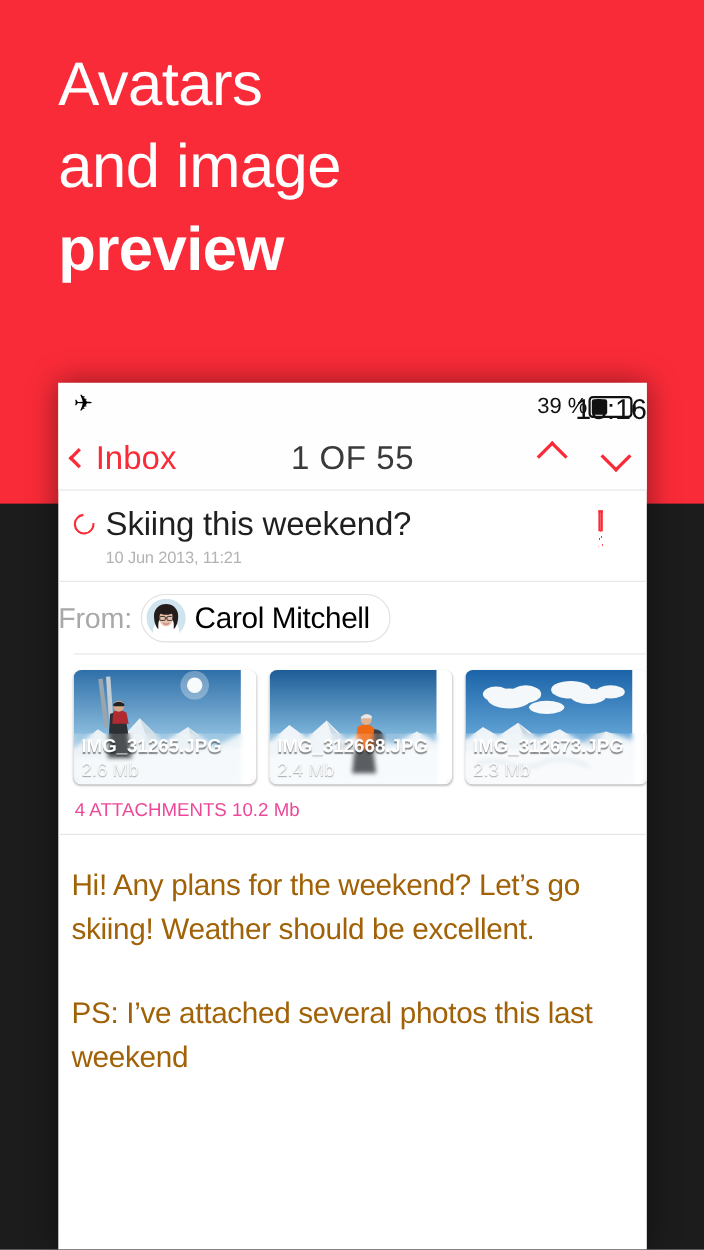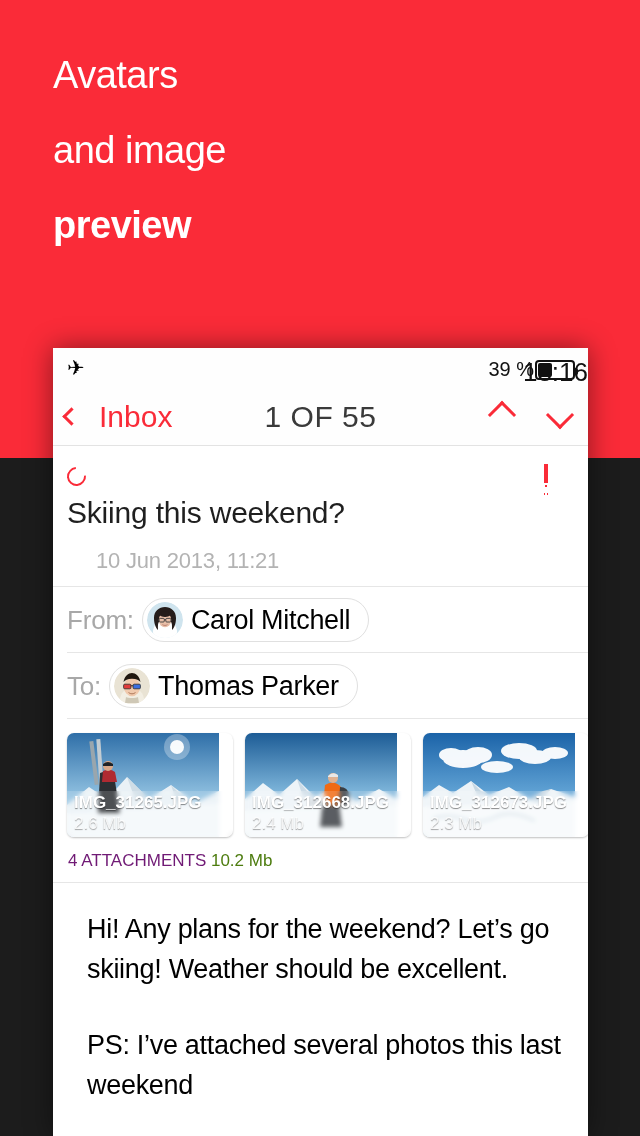--- a/index.html
+++ b/index.html
@@ -16,21 +16,21 @@
     position:absolute; left:0; top:0; width:640px; height:458px;
     background:#fa2b38;
   }
   #promo-dark {
     position:absolute; left:0; top:458px; width:640px; height:678px;
     background:#1c1c1c;
   }
   #headline {
     position:absolute; left:53px; top:38px; width:520px;
     color:#ffffff;
-    font-size:38px;
+    font-size:56px;
     line-height:75px;
     letter-spacing:-0.5px;
   }
   #headline .l1, #headline .l2 { font-weight:300; display:block; }
   #headline .l3 { font-weight:700; display:block; }
 
   
   #phone {
     position:absolute; left:53px; top:348px;
     width:535px; height:788px;
@@ -72,21 +72,21 @@
   }
 
   
   #navbar {
     position:relative; height:58px; width:100%;
     background:#fefefe;
     border-bottom:1px solid #e3e3e3;
   }
   #nav-back {
     position:absolute; left:12px; top:0; height:58px;
-    display:flex; align-items:center; gap:16px;
+    display:flex; align-items:center; gap:4px;
     color:#fa2b38; font-size:30px; font-weight:300;
   }
   .chev-left {
     display:inline-block; width:13px; height:13px;
     border-left:3px solid #fa2b38; border-bottom:3px solid #fa2b38;
     transform:rotate(45deg); margin-right:5px; margin-bottom:2px;
   }
   #nav-title {
     position:absolute; left:0; right:0; top:0; height:58px;
     display:flex; align-items:center; justify-content:center;
@@ -102,33 +102,33 @@
   }
   .chev-up   { transform:rotate(135deg); }
   .chev-down { transform:rotate(-45deg); }
 
   
   #subject-block {
     position:relative; padding:14px 14px 12px 14px;
     border-bottom:1px solid #e6e6e6;
     margin-left:0;
   }
-  #subject-row { display:flex; align-items:flex-start; gap:10px;flex-direction:column; }
+  #subject-row { display:flex; align-items:flex-start; gap:10px; }
   .unread-dot {
     width:19px; height:19px; border:2.4px solid #fa2b38;
     border-radius:50%; flex:0 0 auto; margin-top:7px;
     border-top-color:transparent;
     transform:rotate(40deg);
   }
   #subject-text {
     font-size:30px; color:#1f1f1f; font-weight:400; line-height:34px;
     letter-spacing:-0.2px;
   }
   #subject-date {
-    font-size:22px; color:#b3b3b3; margin-left:29px; margin-top:18px;
+    font-size:15px; color:#b3b3b3; margin-left:29px; margin-top:5px;
     letter-spacing:-0.2px;
   }
   #flag-btn {
     position:absolute; right:18px; top:20px;
     width:26px; height:33px;
   }
   #flag-btn .bm {
     width:26px; height:33px;
     border:2.4px solid #fa2b38;
     border-bottom:none;
@@ -139,21 +139,21 @@
     height:16px;
     background:
       linear-gradient(to bottom right, transparent 49%, #fa2b38 49%, #fa2b38 56%, transparent 56%) left/50% 100% no-repeat,
       linear-gradient(to bottom left, transparent 49%, #fa2b38 49%, #fa2b38 56%, transparent 56%) right/50% 100% no-repeat;
   }
 
   
   .rec-row {
     position:relative; height:66px;
     display:flex; align-items:center;
-    padding-left:14px;
+    padding-left:0;
   }
   .rec-row:after {
     content:""; position:absolute; left:14px; right:0; bottom:0;
     height:1px; background:#e6e6e6;
   }
   .rec-label {
     font-size:26px; color:#a8a8a8; margin-right:8px; letter-spacing:-0.2px;
   }
   .pill {
     display:flex; align-items:center; gap:8px;
@@ -200,27 +200,27 @@
   .thumb .fsize {
     position:absolute; left:7px; bottom:3px;
     font-size:17px; color:rgba(255,255,255,.85);
     text-shadow:0 1px 1px rgba(0,0,0,.35);
   }
   #attach-count {
     padding:4px 0 11px 15px;
     font-size:17px; color:#b0b0b0;
     border-bottom:1px solid #e6e6e6;
   }
-  #attach-count .cap { color:#701a75; font-weight:400; }
-  #attach-count .size { color:#4d7c0f; }
+  #attach-count .cap { color:#ec4899; font-weight:400; }
+  #attach-count .size { color:#ec4899; }
 
   
   #mail-body {
-    padding:26px 18px 0 34px;
-    font-size:27px; line-height:40px; color:#000000;
+    padding:26px 18px 0 12px;
+    font-size:27px; line-height:40px; color:#a16207;
     letter-spacing:-0.3px;
   }
   #mail-body p { margin-bottom:36px; }
   #mail-body p:last-child { margin-bottom:0; }
 </style>
 </head>
 <body>
 
 <div id="promo-bg"></div>
 <div id="promo-dark"></div>
@@ -280,39 +280,20 @@
           <rect x="12.2" y="16.4" width="5.1" height="3.6" rx="1" fill="none" stroke="#3b3b3b" stroke-width="0.9"></rect>
           <rect x="18.8" y="16.4" width="5.1" height="3.6" rx="1" fill="none" stroke="#3b3b3b" stroke-width="0.9"></rect>
           <line x1="17.3" y1="17.6" x2="18.8" y2="17.6" stroke="#3b3b3b" stroke-width="0.9"></line>
           <path d="M15.4 22.6c1.5 1.1 3.6 1.1 5.1 0" stroke="#b4786a" stroke-width="0.9" fill="none"></path>
         </svg>
       </span>
       <span class="pill-name">Carol Mitchell</span>
     </span>
   </div>
 
-  <div class="rec-row">
-    <span class="rec-label">To:</span>
-    <span class="pill">
-      <span class="avatar">
-        <svg viewBox="0 0 36 36" width="36" height="36" aria-hidden="true">
-          <circle cx="18" cy="18" r="18" fill="#e9e3d4"></circle>
-          <circle cx="18" cy="32" r="12" fill="#f2eee3"></circle>
-          <ellipse cx="18" cy="19" rx="8" ry="9.2" fill="#f0c9ad"></ellipse>
-          <path d="M9.5 14c1-6 5-9 8.5-9s7.5 3 8.5 9c-1.5-1.5-4-3.2-8.5-3.2S11 12.5 9.5 14z" fill="#20170f"></path>
-          <rect x="9.6" y="16.2" width="7.3" height="4.6" rx="1.1" fill="#e23b3b" stroke="#2b2b2b" stroke-width="0.8"></rect>
-          <rect x="19.1" y="16.2" width="7.3" height="4.6" rx="1.1" fill="#3b6fe2" stroke="#2b2b2b" stroke-width="0.8"></rect>
-          <line x1="16.9" y1="17.8" x2="19.1" y2="17.8" stroke="#2b2b2b" stroke-width="1"></line>
-          <path d="M14.5 24.5c2 1.8 5 1.8 7 0" stroke="#b07a5c" stroke-width="1" fill="none"></path>
-          <path d="M12 29c2 1.4 10 1.4 12 0l1 6H11z" fill="#cfc8b6"></path>
-        </svg>
-      </span>
-      <span class="pill-name">Thomas Parker</span>
-    </span>
-  </div>
 
   <div id="attach-strip">
       <div class="thumb">
         <span class="sky">
     <svg viewBox="0 0 152 104" width="152" height="104" preserveAspectRatio="none">
       <defs>
               <linearGradient id="skyA" x1="0" y1="0" x2="0" y2="1">
         <stop offset="0" stop-color="#2f6fa8"></stop>
                 <stop offset="0.6" stop-color="#8fc0e0"></stop>
                 <stop offset="1" stop-color="#d9ebf5"></stop>

